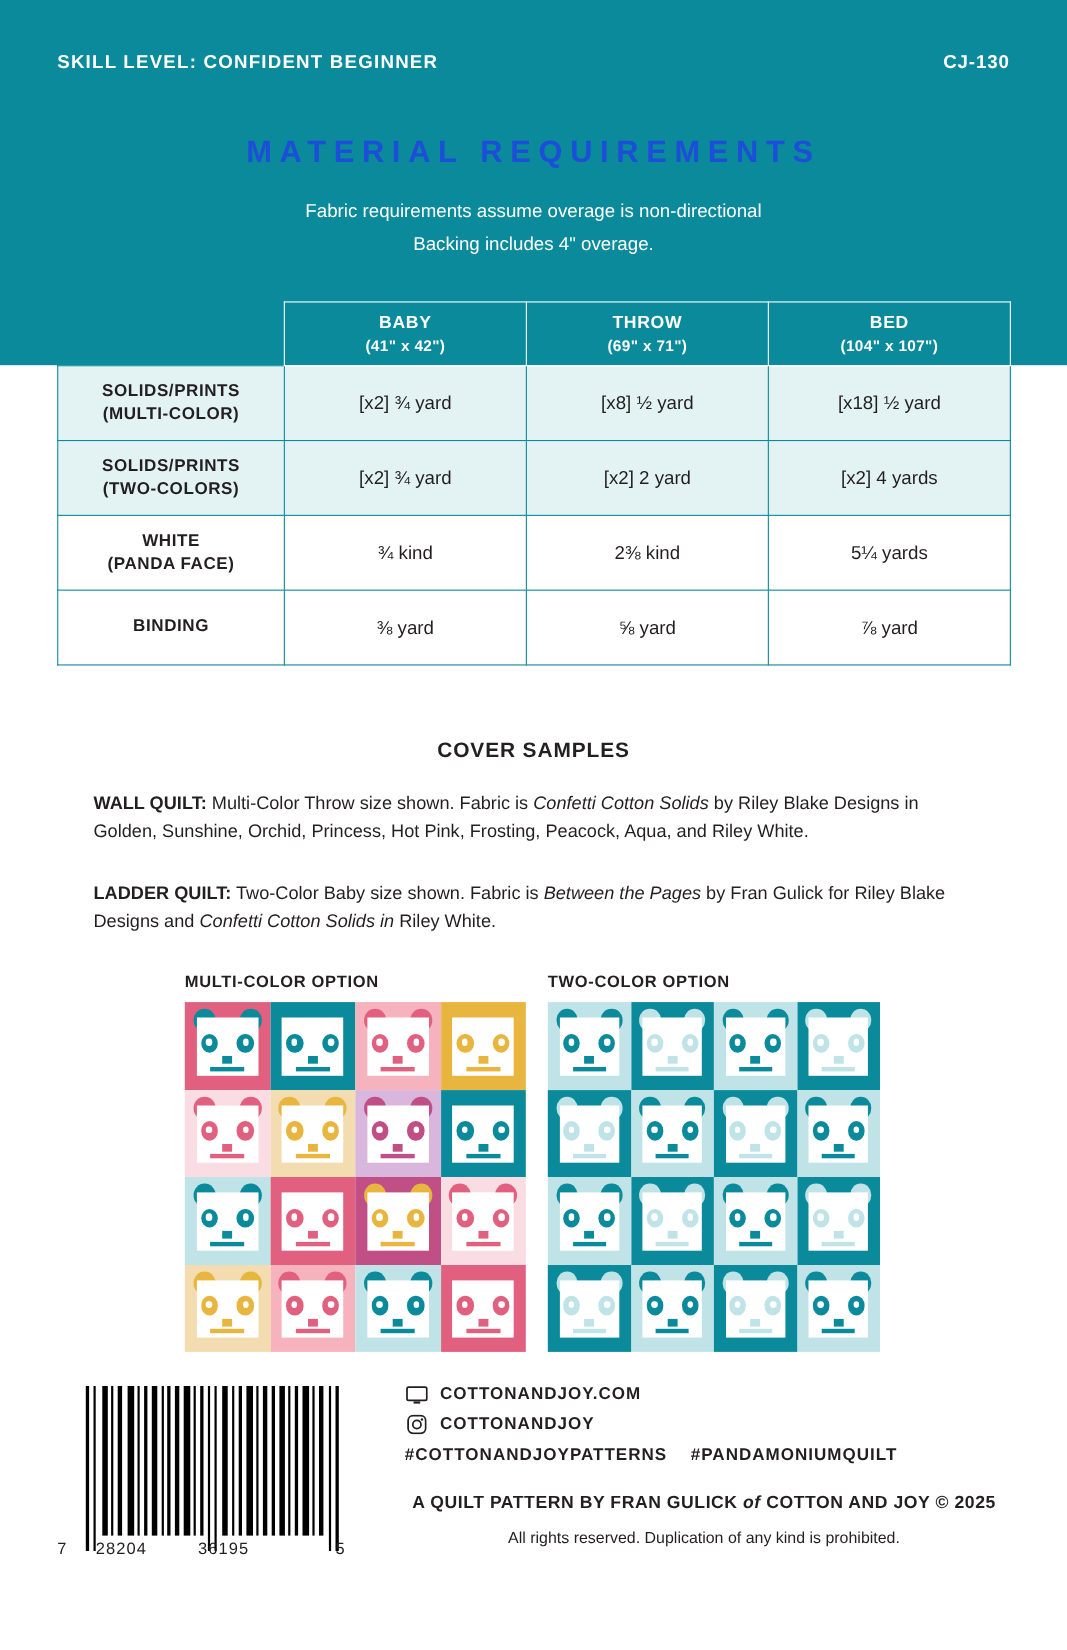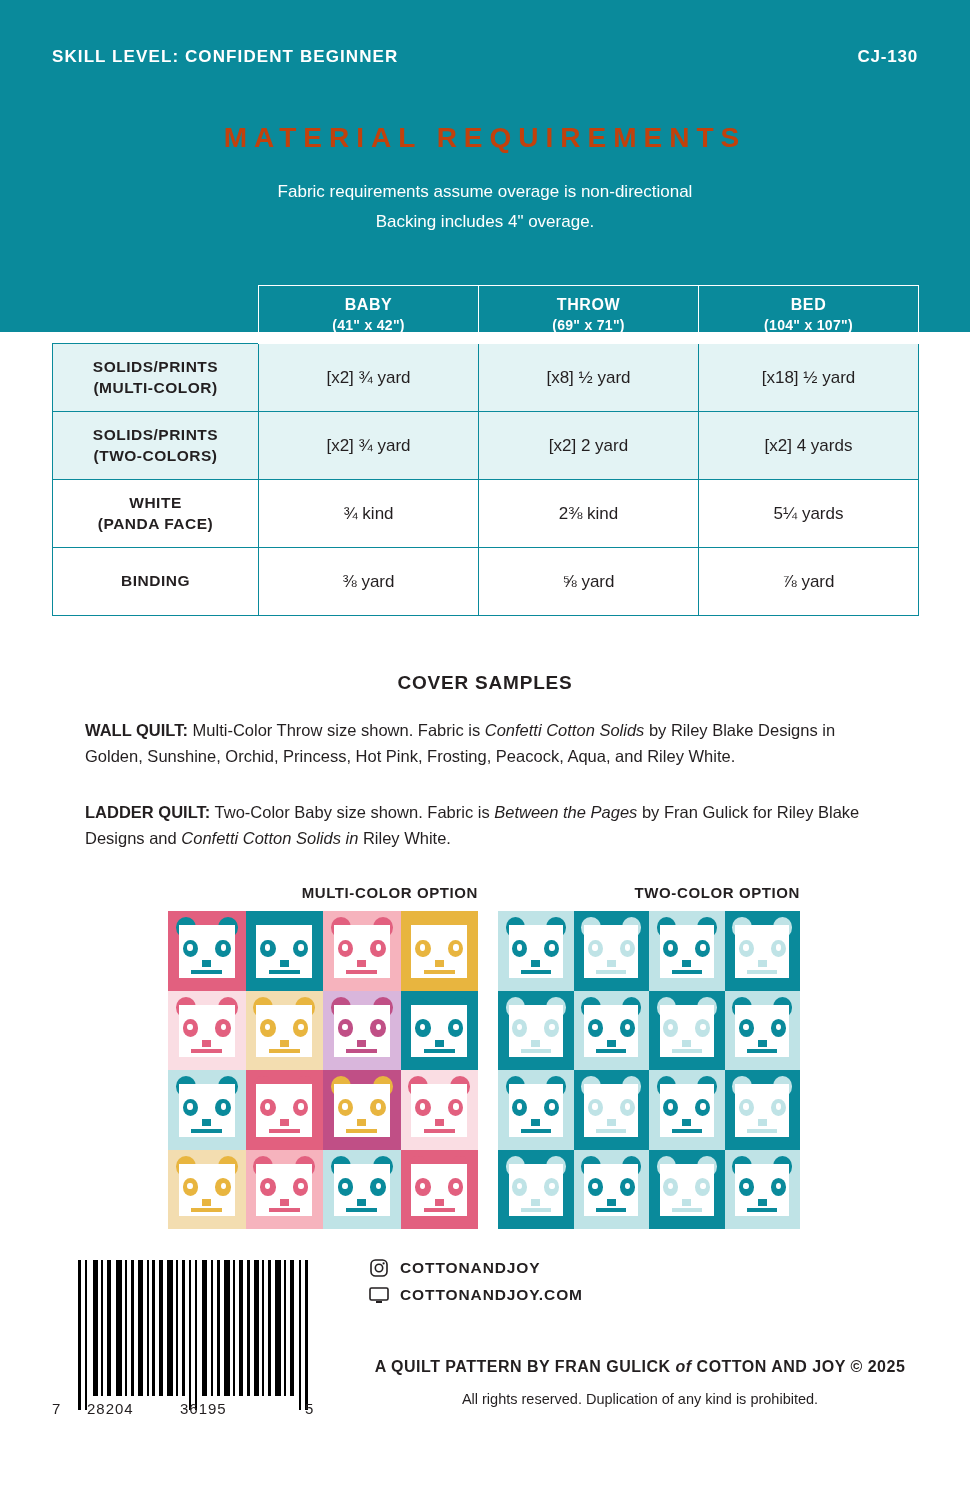--- a/index.html
+++ b/index.html
@@ -22,34 +22,34 @@
     font-size: 17px; font-weight: bold; letter-spacing: 1.1px;
     color:#ffffff;
   }
   .pattern-code {
     position:absolute; right:52px; top:47px;
     font-size: 17px; font-weight: bold; letter-spacing: 0.8px;
     color:#ffffff;
   }
   .mat-title {
     position:absolute; left:0; top:122px; width:970px; text-align:center;
-    font-size: 28px; font-weight: bold; letter-spacing: 7px; color:#c2410c;
+    font-size: 28px; font-weight: bold; letter-spacing: 7px; color:#1d4ed8;
   }
   .mat-note1 {
     position:absolute; left:0; top:182px; width:970px; text-align:center;
     font-size: 17px; color:#ffffff; font-weight:400;
   }
   .mat-note2 {
     position:absolute; left:0; top:212px; width:970px; text-align:center;
     font-size: 17px; color:#ffffff; font-weight:400;
   }
 
   
   .table-wrap {
-    position:absolute; left:52px; top:285px; width:866px;
+    position:absolute; left:52px; top:274px; width:866px;
   }
   table.mats {
     border-collapse: collapse; width: 866px;
     table-layout: fixed;
   }
   table.mats col.c0 { width: 206px; }
   table.mats col.c1, table.mats col.c2, table.mats col.c3 { width: 220px; }
   table.mats th, table.mats td {
     border: 1px solid #0a8a9b;
     text-align: center;
@@ -90,21 +90,21 @@
     font-size: 16.5px; line-height: 1.55;
   }
   .para b { font-weight: bold; }
   .para i { font-style: italic; }
   .p1 { top: 718px; }
   .p2 { top: 800px; }
 
   
   .quilt-label {
     position:absolute; font-size: 15px; font-weight: bold; letter-spacing: 0.6px;
-    text-align:right;
+    text-align:left;
   }
   .ql-left { left: 168px; top: 884px; width: 310px; }
   .ql-right { left: 498px; top: 884px; width: 302px; }
 
   
   .quilt {
     position:absolute;
     display:grid;
   }
   #quilt-multi {
@@ -709,35 +709,39 @@
 <div class="barcode-num">
   <span class="bc-digit" style="left:0px;">7</span>
   <span class="bc-digit" style="left:35px;">28204</span>
   <span class="bc-digit" style="left:128px;">36195</span>
   <span class="bc-digit" style="left:253px;">5</span>
 </div>
 
 <div class="footer-links">
   <div class="fl-row">
     <span class="fl-icon">
+      <svg width="20" height="17" viewBox="0 0 20 17">
+        <rect x="1" y="1" width="18" height="12" rx="1.5" fill="none" stroke="#231f20" stroke-width="1.6"></rect>
+        <rect x="7" y="14" width="6" height="2" fill="#231f20"></rect>
+      </svg>
+    </span>
+    <span class="fl-text">COTTONANDJOY.COM</span>
+  </div>
+  <div class="fl-row">
+    <span class="fl-icon">
       <svg width="18" height="18" viewBox="0 0 18 18">
         <rect x="1" y="1" width="16" height="16" rx="4.5" fill="none" stroke="#231f20" stroke-width="1.6"></rect>
         <circle cx="9" cy="9" r="3.7" fill="none" stroke="#231f20" stroke-width="1.6"></circle>
         <circle cx="13.6" cy="4.4" r="1.1" fill="#231f20"></circle>
       </svg>
     </span>
     <span class="fl-text">COTTONANDJOY</span>
   </div>
-  <div class="fl-row">
-    <span class="fl-icon">
-      <svg width="20" height="17" viewBox="0 0 20 17">
-        <rect x="1" y="1" width="18" height="12" rx="1.5" fill="none" stroke="#231f20" stroke-width="1.6"></rect>
-        <rect x="7" y="14" width="6" height="2" fill="#231f20"></rect>
-      </svg>
-    </span>
-    <span class="fl-text">COTTONANDJOY.COM</span>
+  <div class="hash-row">
+    <span class="h1">#COTTONANDJOYPATTERNS</span>
+    <span class="h2">#PANDAMONIUMQUILT</span>
   </div>
 </div>
 
 <div class="credit">
   <span>A QUILT PATTERN BY FRAN GULICK </span><i>of</i><span> COTTON AND JOY © 2025</span>
 </div>
 <div class="rights">All rights reserved. Duplication of any kind is prohibited.</div>
 
 </body></html>

